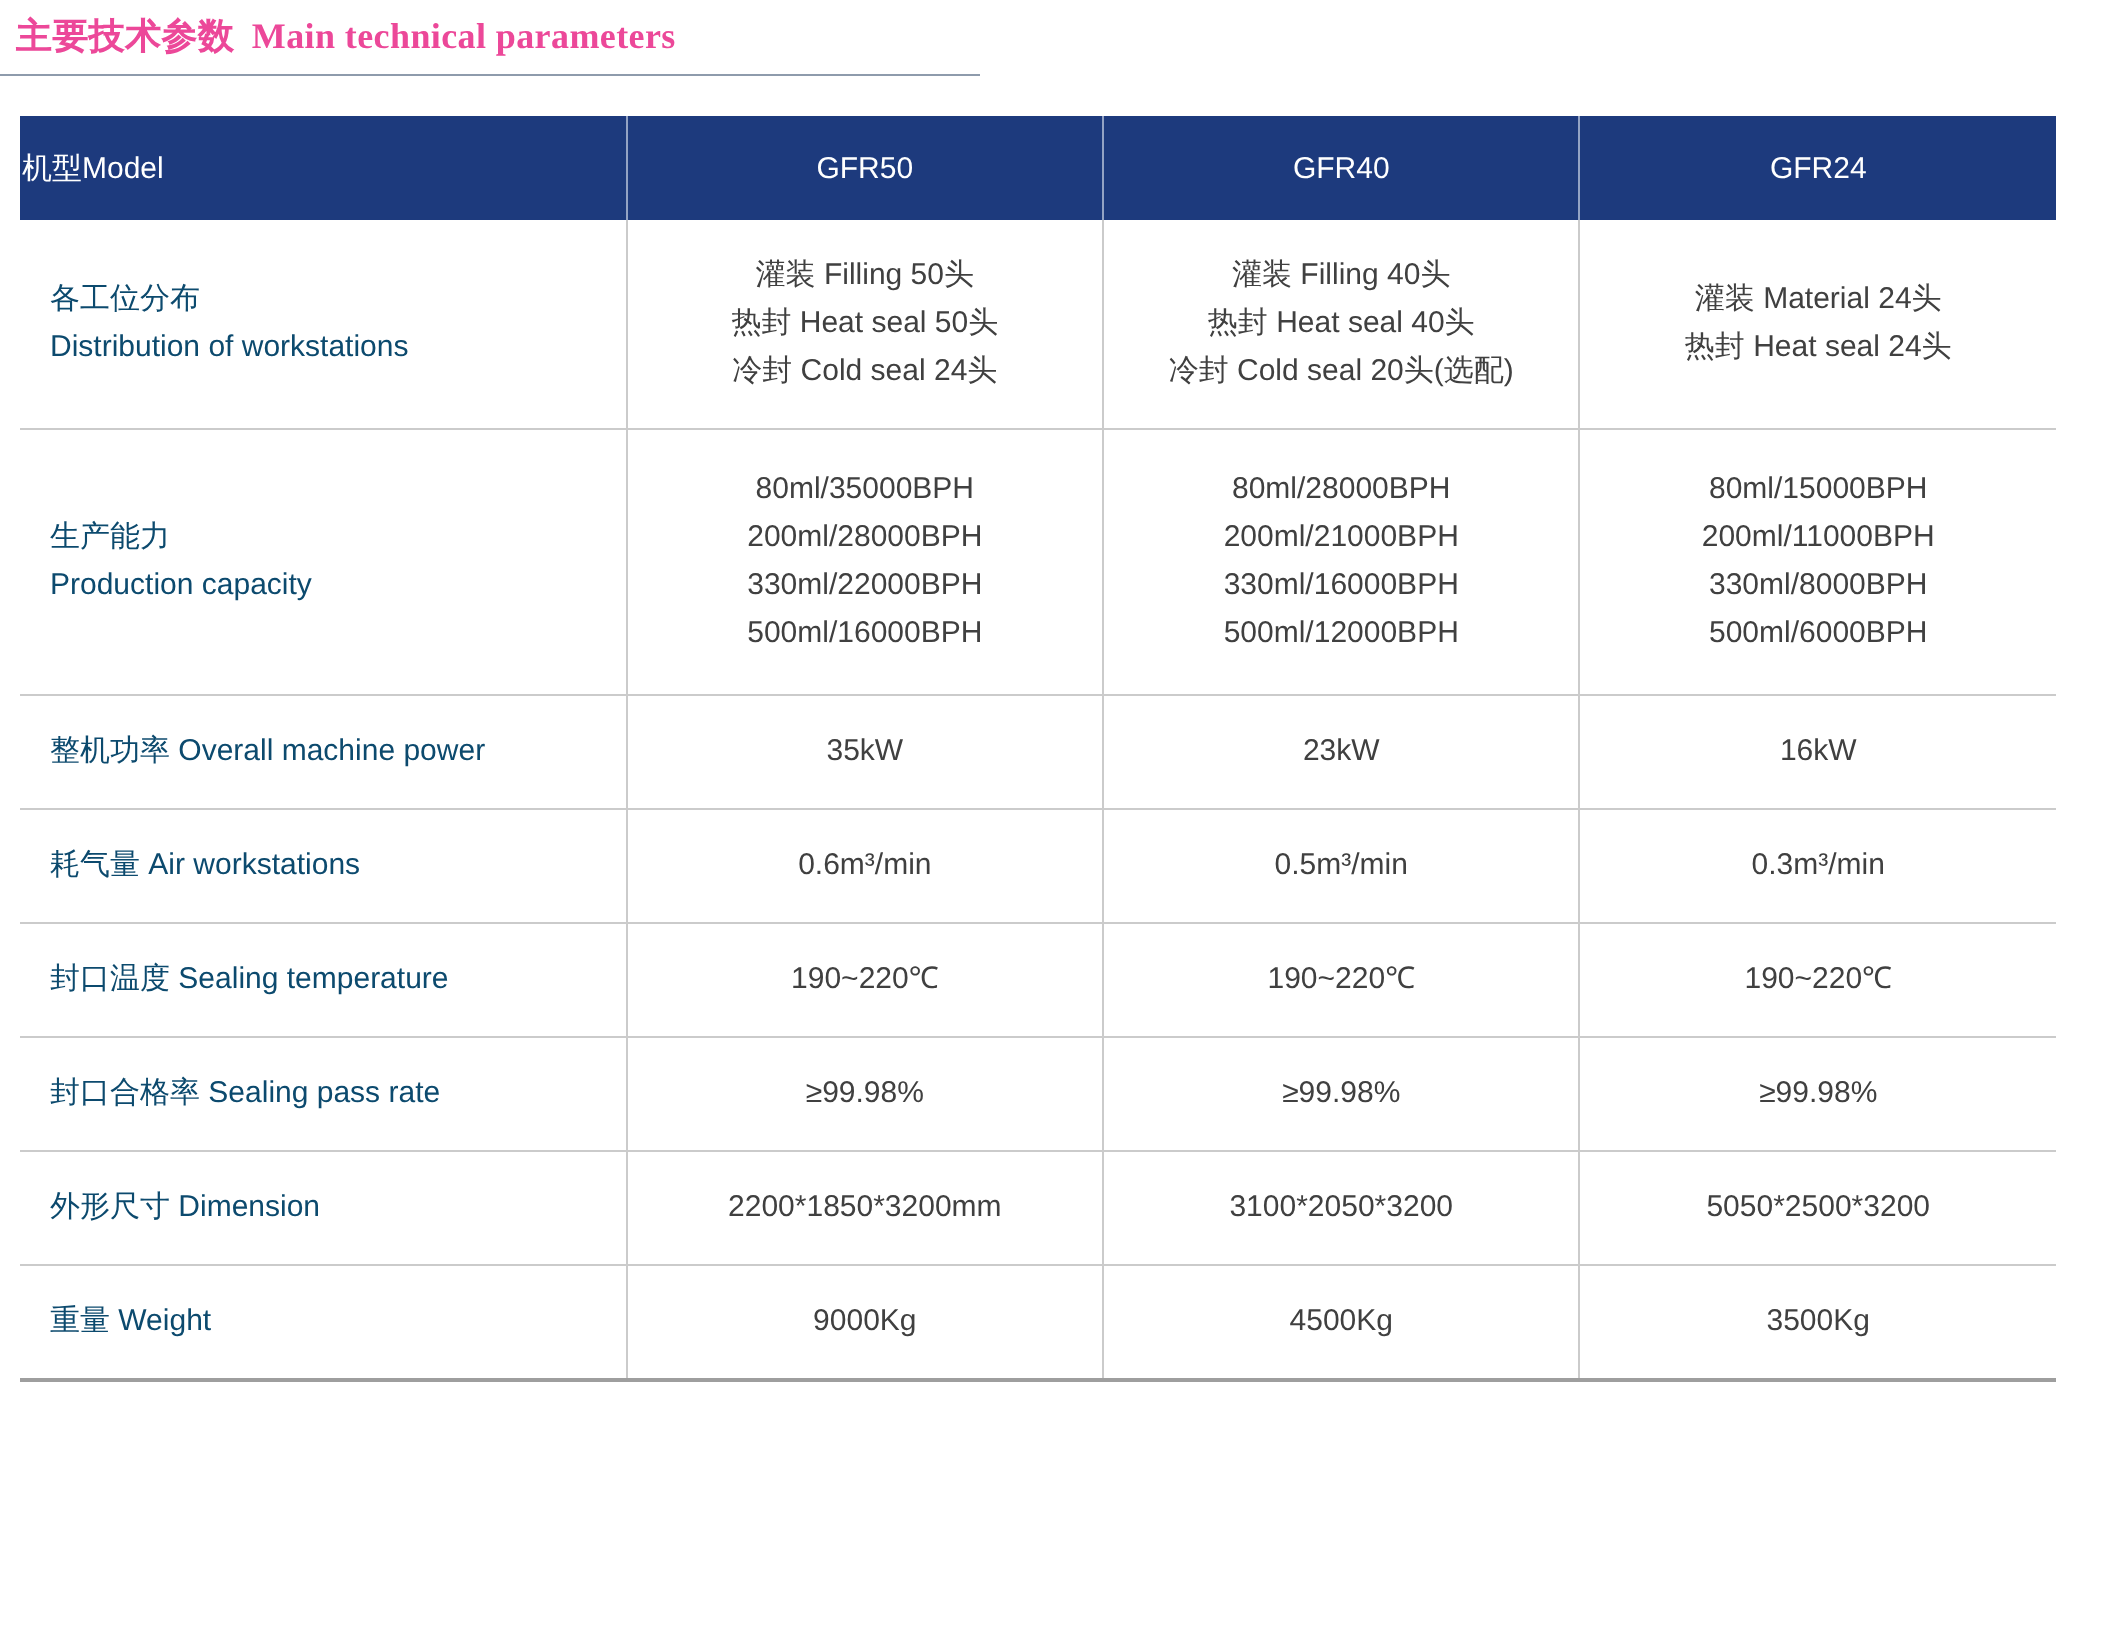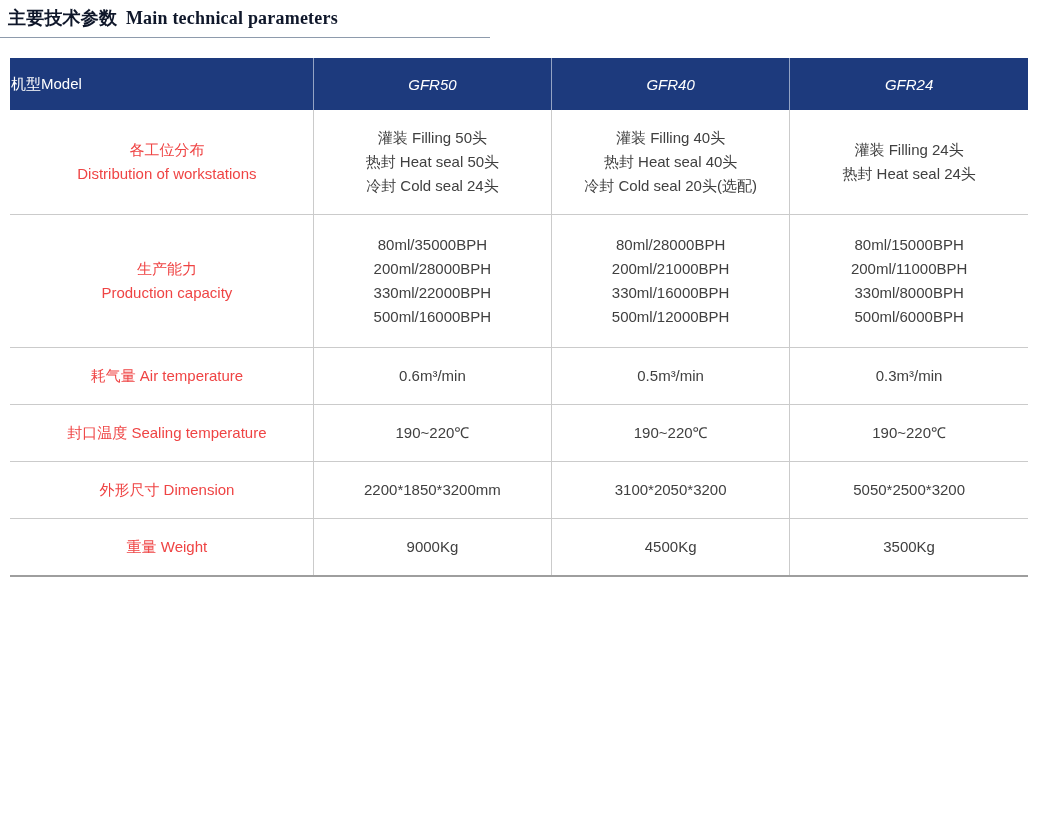--- a/index.html
+++ b/index.html
@@ -21,21 +21,21 @@
   .title-wrap {
     width: 482px;
     margin-top: 6px;
     padding: 0 0 7px 8px;
     border-bottom: 1px solid #8e9bac;
   }
   .title {
     font-family: "Liberation Serif", serif;
     font-weight: bold;
     font-size: 18px;
-    color: #0f172a;
+    color: #ec4899;
     letter-spacing: 0.2px;
   }
   .title .en { margin-left: 4px; }
   
   table.params {
     border-collapse: collapse;
     table-layout: fixed;
     margin: 20px 0 0 10px;
     width: 1018px;
   }
@@ -46,36 +46,36 @@
     color: #ffffff;
     font-weight: normal;
     font-size: 15px;
     height: 50px;
     text-align: center;
   }
   th.label-col {
     text-align: left;
     font-size: 15px;
   }
-  th + th { border-left: 1px solid #93a3c4; font-style: italic; }
+  th + th { border-left: 1px solid #93a3c4; }
   td {
     font-size: 15px;
     color: #404040;
     text-align: center;
     vertical-align: middle;
     border-bottom: 1px solid #cbcbcb;
     white-space: pre-line;
     line-height: 24px;
     padding: 2px 4px;
   }
   td + td { border-left: 1px solid #cbcbcb; }
   td.label-col {
-    text-align: center;
+    text-align: left;
     padding-left: 15px;
-    color: #ef4444;
+    color: #0c4a6e;
   }
   tr.h52  td { height: 52px; }
   tr.h104 td { height: 100px; }
   tr.h132 td { height: 128px; border-radius: 23px; }
   tbody tr:last-child td { border-bottom: 2px solid #9e9e9e; }
 </style>
 </head>
 <body>
 
 <div class="page">
@@ -105,50 +105,62 @@
     <tbody>
       <tr class="h104">
         <td class="label-col">各工位分布
 Distribution of workstations</td>
         <td>灌装 Filling 50头
 热封 Heat seal 50头
 冷封 Cold seal 24头</td>
         <td>灌装 Filling 40头
 热封 Heat seal 40头
 冷封 Cold seal 20头(选配)</td>
-        <td>灌装 Filling 24头
+        <td>灌装 Material 24头
 热封 Heat seal 24头</td>
       </tr>
       <tr class="h132">
         <td class="label-col">生产能力
 Production capacity</td>
         <td>80ml/35000BPH
 200ml/28000BPH
 330ml/22000BPH
 500ml/16000BPH</td>
         <td>80ml/28000BPH
 200ml/21000BPH
 330ml/16000BPH
 500ml/12000BPH</td>
         <td>80ml/15000BPH
 200ml/11000BPH
 330ml/8000BPH
 500ml/6000BPH</td>
       </tr>
       <tr class="h52">
-        <td class="label-col">耗气量 Air temperature</td>
+        <td class="label-col">整机功率 Overall machine power</td>
+        <td>35kW</td>
+        <td>23kW</td>
+        <td>16kW</td>
+      </tr>
+      <tr class="h52">
+        <td class="label-col">耗气量 Air workstations</td>
         <td>0.6m³/min</td>
         <td>0.5m³/min</td>
         <td>0.3m³/min</td>
       </tr>
       <tr class="h52">
         <td class="label-col">封口温度 Sealing temperature</td>
         <td>190~220℃</td>
         <td>190~220℃</td>
         <td>190~220℃</td>
+      </tr>
+      <tr class="h52">
+        <td class="label-col">封口合格率 Sealing pass rate</td>
+        <td>≥99.98%</td>
+        <td>≥99.98%</td>
+        <td>≥99.98%</td>
       </tr>
       <tr class="h52">
         <td class="label-col">外形尺寸 Dimension</td>
         <td>2200*1850*3200mm</td>
         <td>3100*2050*3200</td>
         <td>5050*2500*3200</td>
       </tr>
       <tr class="h52">
         <td class="label-col">重量 Weight</td>
         <td>9000Kg</td>

